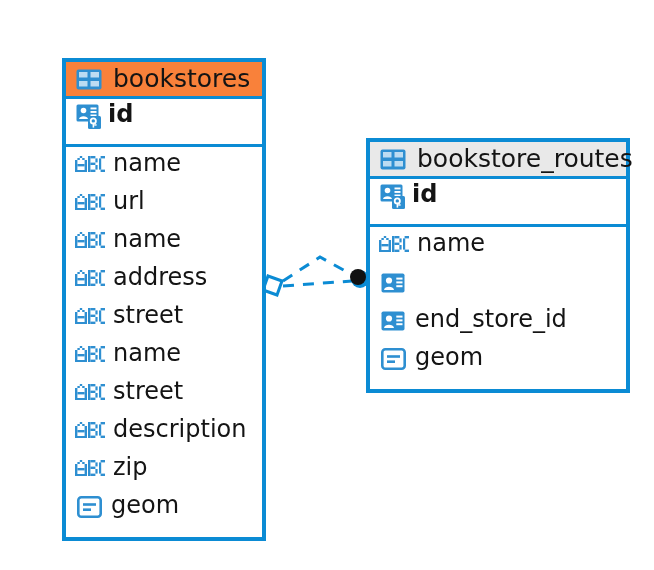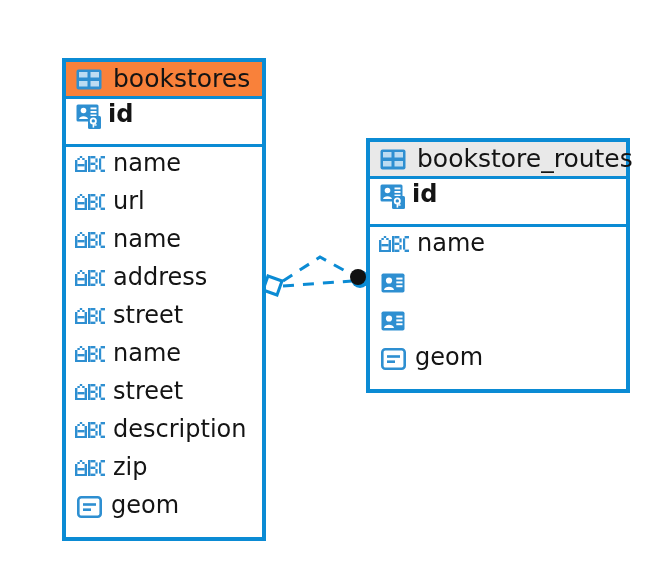--- a/index.html
+++ b/index.html
@@ -485,20 +485,21 @@
         <span class="icon">
           <svg width="25" height="21" viewBox="0 0 25 21">
             <rect x="0.5" y="0.5" width="23" height="19" rx="1.8" fill="#2e8fd1"></rect>
             <circle cx="8" cy="7.5" r="3.1" fill="#ffffff"></circle>
             <path d="M 3 17 C 3.6 12.6 12.4 12.6 13 17 Z" fill="#ffffff"></path>
             <rect x="15.3" y="4.6" width="6.2" height="2" fill="#ffffff"></rect>
             <rect x="15.3" y="8.4" width="6.2" height="2" fill="#ffffff"></rect>
             <rect x="15.3" y="12.2" width="6.2" height="2" fill="#ffffff"></rect>
           </svg>
         </span>
+        <span class="field-label">end_store_id</span>
       </div>
 
       <div class="field-row">
         <span class="icon">
           <svg width="25" height="22" viewBox="0 0 25 22">
             <rect x="1.3" y="1.3" width="22.4" height="19.4" rx="3" fill="#ffffff" stroke="#2e8fd1" stroke-width="2.6"></rect>
             <rect x="6" y="7.2" width="13" height="2.6" fill="#2e8fd1"></rect>
             <rect x="6" y="12.4" width="8" height="2.6" fill="#2e8fd1"></rect>
           </svg>
         </span>

